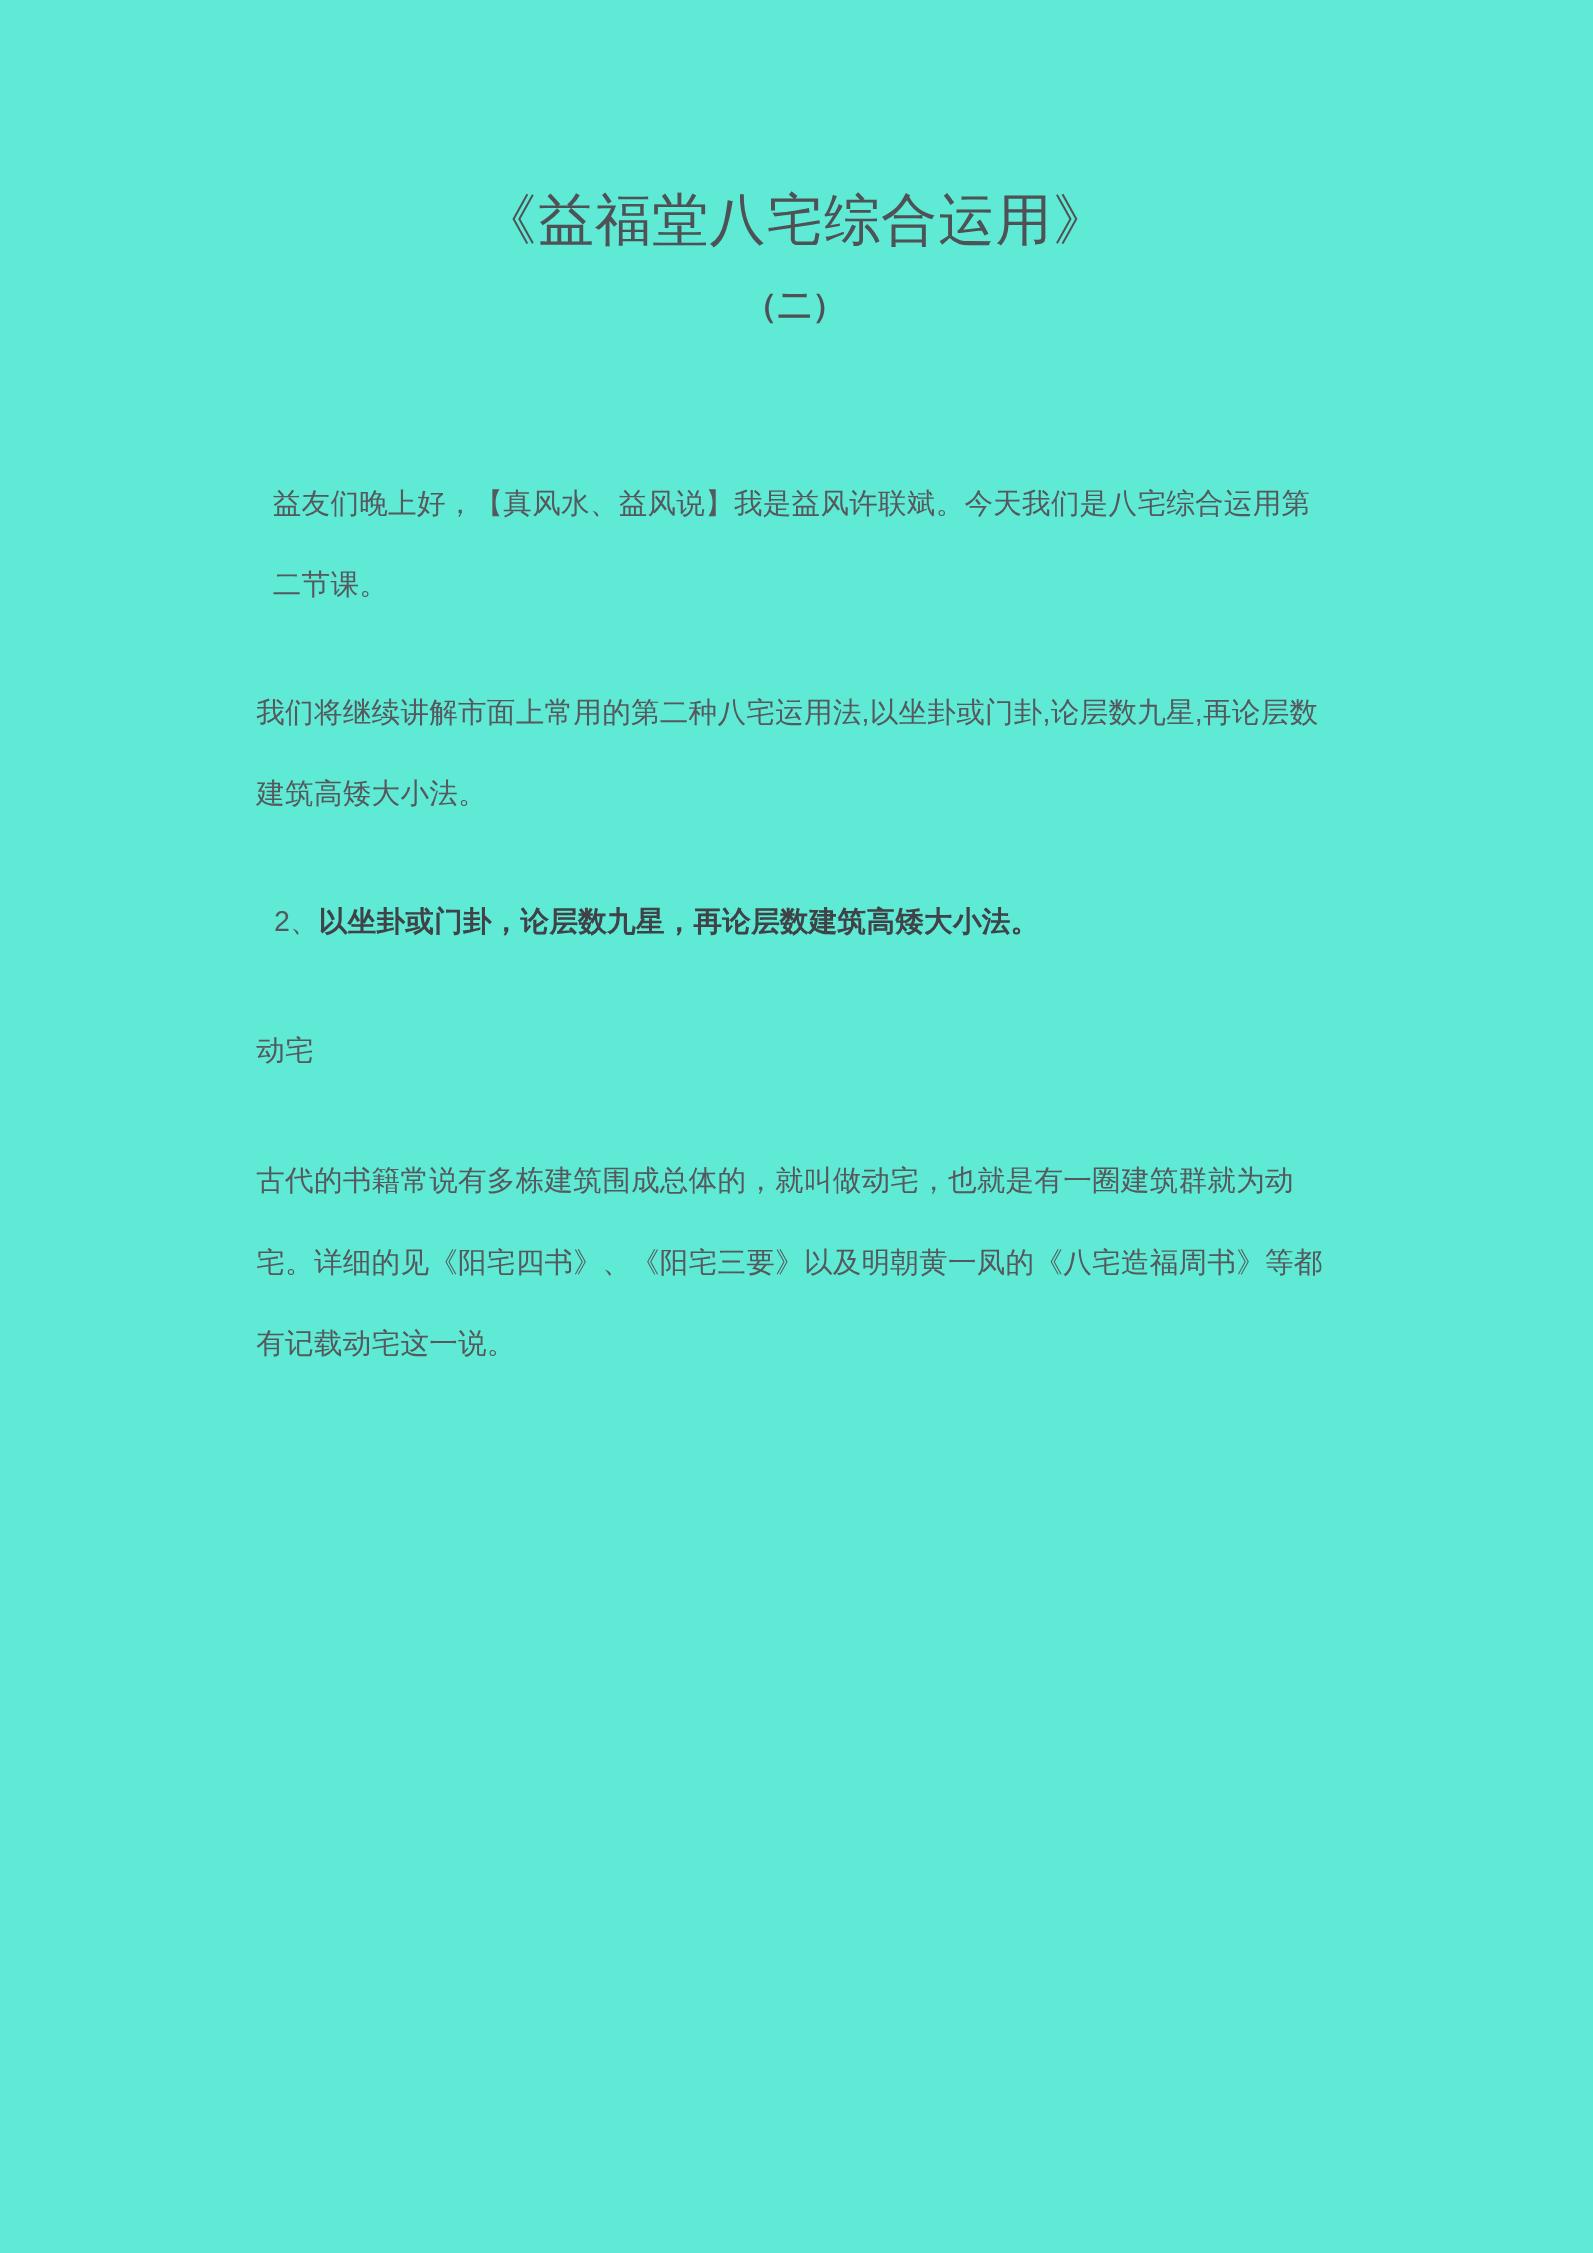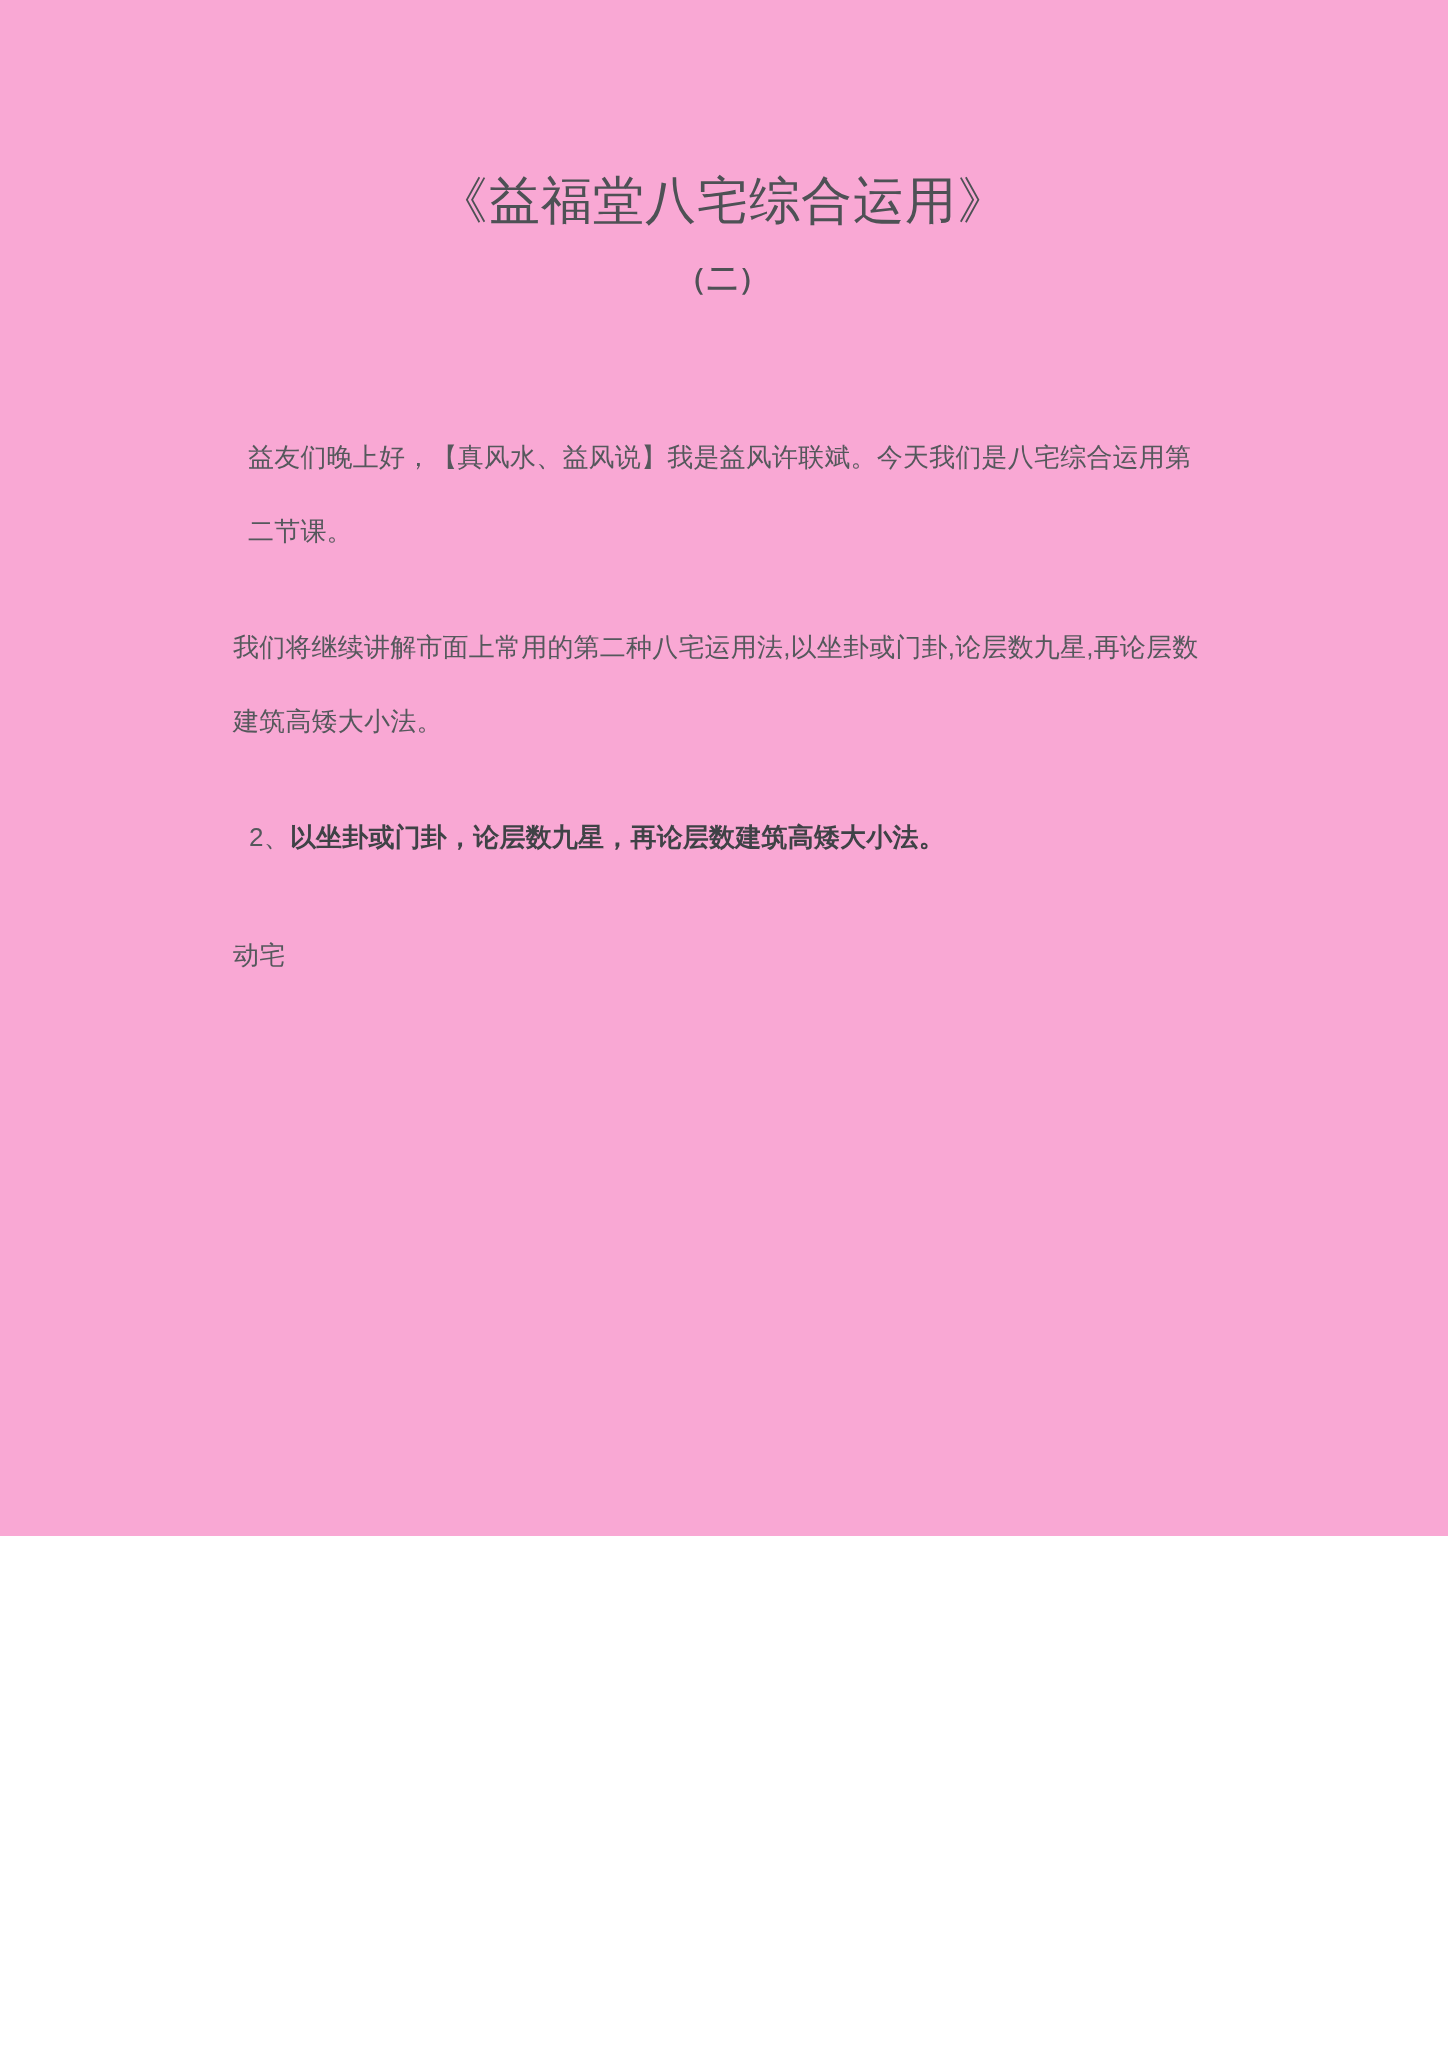--- a/index.html
+++ b/index.html
@@ -12,22 +12,22 @@
     height: 2048px;
     font-family: "Liberation Sans", "DejaVu Sans", sans-serif;
     color: #55585c;
     -webkit-font-smoothing: antialiased;
     overflow: hidden;
   }
 
   .page {
     position: relative;
     width: 1448px;
-    height: 1536px;
-    background: #f9a8d4;
+    height: 2048px;
+    background: #5eead4;
     box-sizing: border-box;
   }
 
   .content {
     position: absolute;
     left: 233px;
     top: 0;
     width: 980px;
   }
 
@@ -138,16 +138,17 @@
 
       <p class="para">我们将继续讲解市面上常用的第二种八宅运用法,以坐卦或门卦,论层数九星,再论层数建筑高矮大小法。</p>
 
       <p class="heading-num">
         <span class="num">2、</span><span class="strong">以坐卦或门卦，论层数九星，再论层数建筑高矮大小法。</span>
       </p>
 
 
       <p class="term">动宅</p>
 
+      <p class="para">古代的书籍常说有多栋建筑围成总体的，就叫做动宅，也就是有一圈建筑群就为动宅。详细的见《阳宅四书》、《阳宅三要》以及明朝黄一凤的《八宅造福周书》等都有记载动宅这一说。</p>
 
     </div>
   </div>
 </div>
 
 </body></html>

